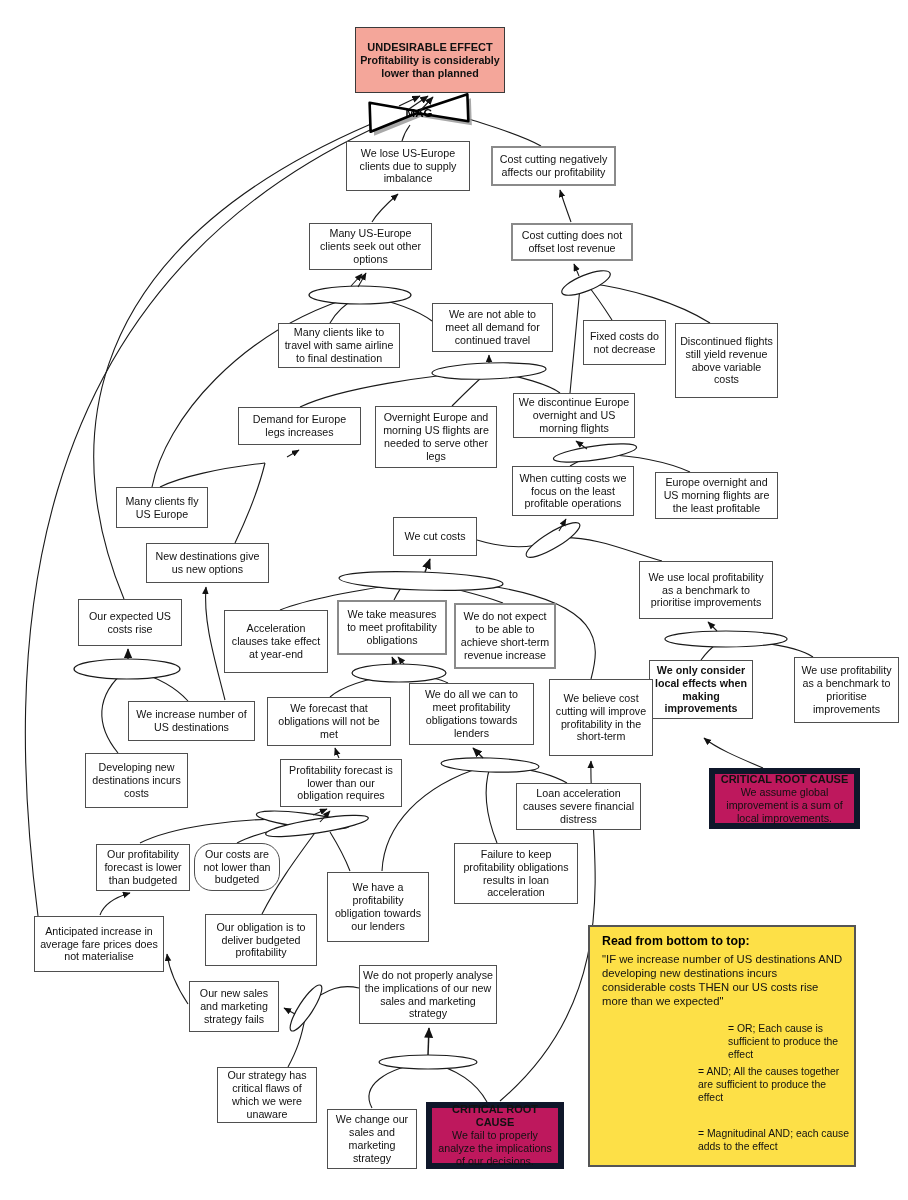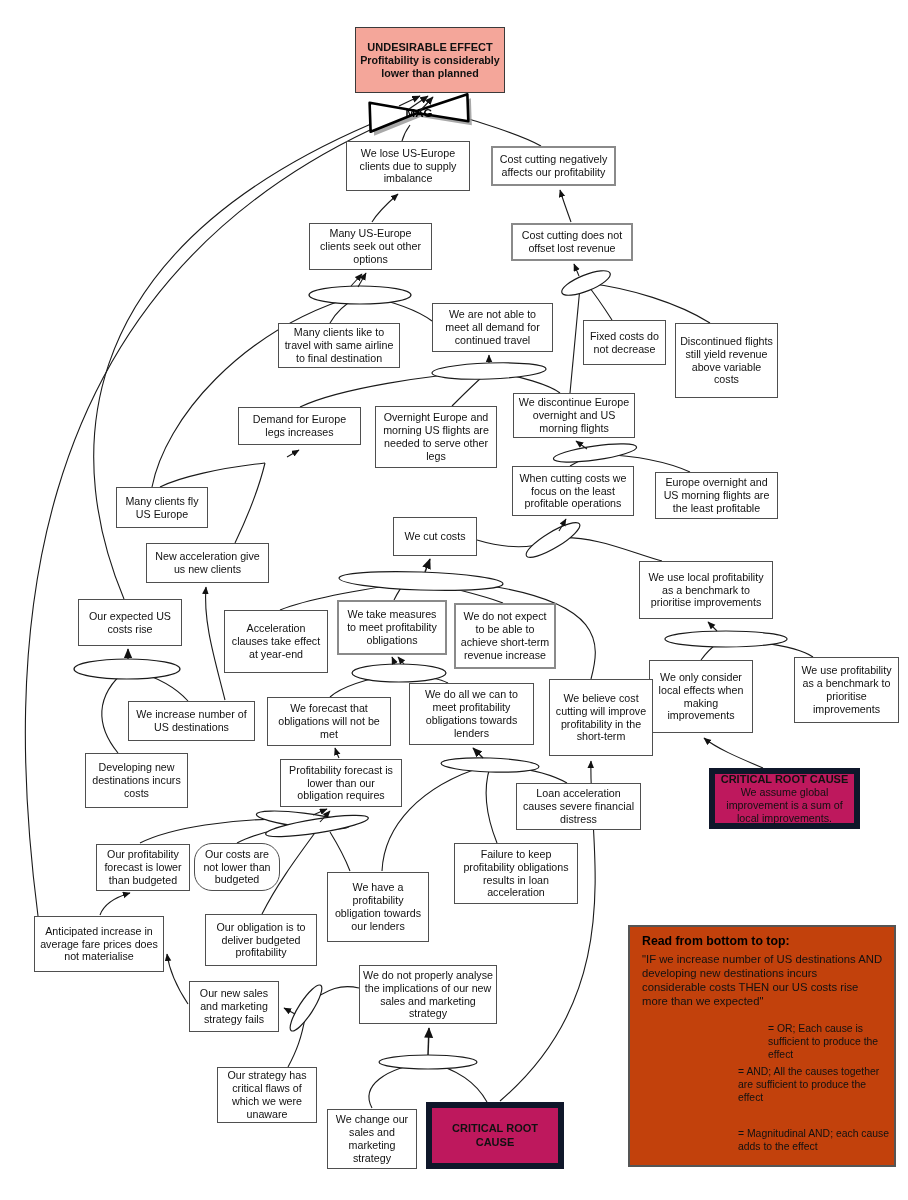--- a/index.html
+++ b/index.html
@@ -8,22 +8,22 @@
   #edges{position:absolute;left:0;top:0;pointer-events:none;}
   .node{position:absolute;box-sizing:border-box;background:#ffffff;
         border:1.4px solid #4f4f4f;display:flex;flex-direction:column;
         align-items:center;justify-content:center;text-align:center;
         font-size:10.7px;line-height:1.2;color:#111;padding:2px 3px;}
   .node.emph{border:2px solid #8a8a8a;}
   .node.ude{background:#f4a69a;border:1.6px solid #3a3a3a;}
   .node.ude .nodetext,.node.ude .nodetitle{font-weight:bold;}
   .node.crt{background:#be185d;border:6px solid #0f172a;}
   .nodetitle{font-weight:bold;font-size:11px;}
-  .legend{position:absolute;left:628px;top:925px;width:268px;height:242px;
-          border:2px solid #555;box-sizing:border-box;background:#c2410c;}
+  .legend{position:absolute;left:588px;top:925px;width:268px;height:242px;
+          border:2px solid #555;box-sizing:border-box;background:#fde047;}
   .legend .lg-head{position:absolute;left:12px;top:7px;font-weight:bold;font-size:12.3px;color:#000;}
   .legend .lg-quote{position:absolute;left:12px;top:25px;width:242px;font-size:11.3px;line-height:1.25;color:#111;}
   .legend .lg-item1{position:absolute;left:138px;top:95px;width:122px;font-size:10.4px;line-height:1.25;color:#111;}
   .legend .lg-item2{position:absolute;left:108px;top:138px;width:152px;font-size:10.4px;line-height:1.25;color:#111;}
   .legend .lg-item3{position:absolute;left:108px;top:200px;width:152px;font-size:10.4px;line-height:1.25;color:#111;}
 </style>
 </head>
 <body>
 
 <div id="stage">
@@ -206,38 +206,38 @@
       <div class="node" style="left: 655px; top: 472px; width: 123px; height: 47px;">
         <div class="nodetext">Europe overnight and US morning flights are the least profitable</div>
       </div>
       <div class="node" style="left: 116px; top: 487px; width: 92px; height: 41px;">
         <div class="nodetext">Many clients fly US Europe</div>
       </div>
       <div class="node" style="left: 393px; top: 517px; width: 84px; height: 39px;">
         <div class="nodetext">We cut costs</div>
       </div>
       <div class="node" style="left: 146px; top: 543px; width: 123px; height: 40px;">
-        <div class="nodetext">New acceleration give us new clients</div>
+        <div class="nodetext">New destinations give us new options</div>
       </div>
       <div class="node" style="left: 639px; top: 561px; width: 134px; height: 58px;">
         <div class="nodetext">We use local profitability as a benchmark to prioritise improvements</div>
       </div>
       <div class="node" style="left: 78px; top: 599px; width: 104px; height: 47px;">
         <div class="nodetext">Our expected US costs rise</div>
       </div>
       <div class="node" style="left: 224px; top: 610px; width: 104px; height: 63px;">
         <div class="nodetext">Acceleration clauses take effect at year-end</div>
       </div>
       <div class="node emph" style="left: 337px; top: 600px; width: 110px; height: 55px;">
         <div class="nodetext">We take measures to meet profitability obligations</div>
       </div>
       <div class="node emph" style="left: 454px; top: 603px; width: 102px; height: 66px;">
         <div class="nodetext">We do not expect to be able to achieve short-term revenue increase</div>
       </div>
-      <div class="node" style="left: 649px; top: 660px; width: 104px; height: 73px;">
+      <div class="node" style="left: 649px; top: 660px; width: 104px; height: 59px; font-weight: bold;">
         <div class="nodetext">We only consider local effects when making improvements</div>
       </div>
       <div class="node" style="left: 766px; top: 657px; width: 105px; height: 66px; margin-left: 28px;">
         <div class="nodetext">We use profitability as a benchmark to prioritise improvements</div>
       </div>
       <div class="node" style="left: 128px; top: 701px; width: 127px; height: 40px;">
         <div class="nodetext">We increase number of US destinations</div>
       </div>
       <div class="node" style="left: 267px; top: 697px; width: 124px; height: 49px;">
         <div class="nodetext">We forecast that obligations will not be met</div>
@@ -286,20 +286,21 @@
         <div class="nodetext">We do not properly analyse the implications of our new sales and marketing strategy</div>
       </div>
       <div class="node" style="left: 217px; top: 1067px; width: 100px; height: 56px;">
         <div class="nodetext">Our strategy has critical flaws of which we were unaware</div>
       </div>
       <div class="node" style="left: 327px; top: 1109px; width: 90px; height: 60px;">
         <div class="nodetext">We change our sales and marketing strategy</div>
       </div>
       <div class="node crt" style="left: 426px; top: 1102px; width: 138px; height: 67px;">
         <div class="nodetitle">CRITICAL ROOT CAUSE</div>
+        <div class="nodetext">We fail to properly analyze the implications of our decisions.</div>
       </div>
     </div>
 
   <div class="legend">
     <div class="lg-head">Read from bottom to top:</div>
     <div class="lg-quote">"IF we increase number of US destinations AND developing new destinations incurs considerable costs THEN our US costs rise more than we expected"</div>
     <div class="lg-item1">= OR; Each cause is sufficient to produce the effect</div>
     <div class="lg-item2">= AND; All the causes together are sufficient to produce the effect</div>
     <div class="lg-item3">= Magnitudinal AND; each cause adds to the effect</div>
   </div>

